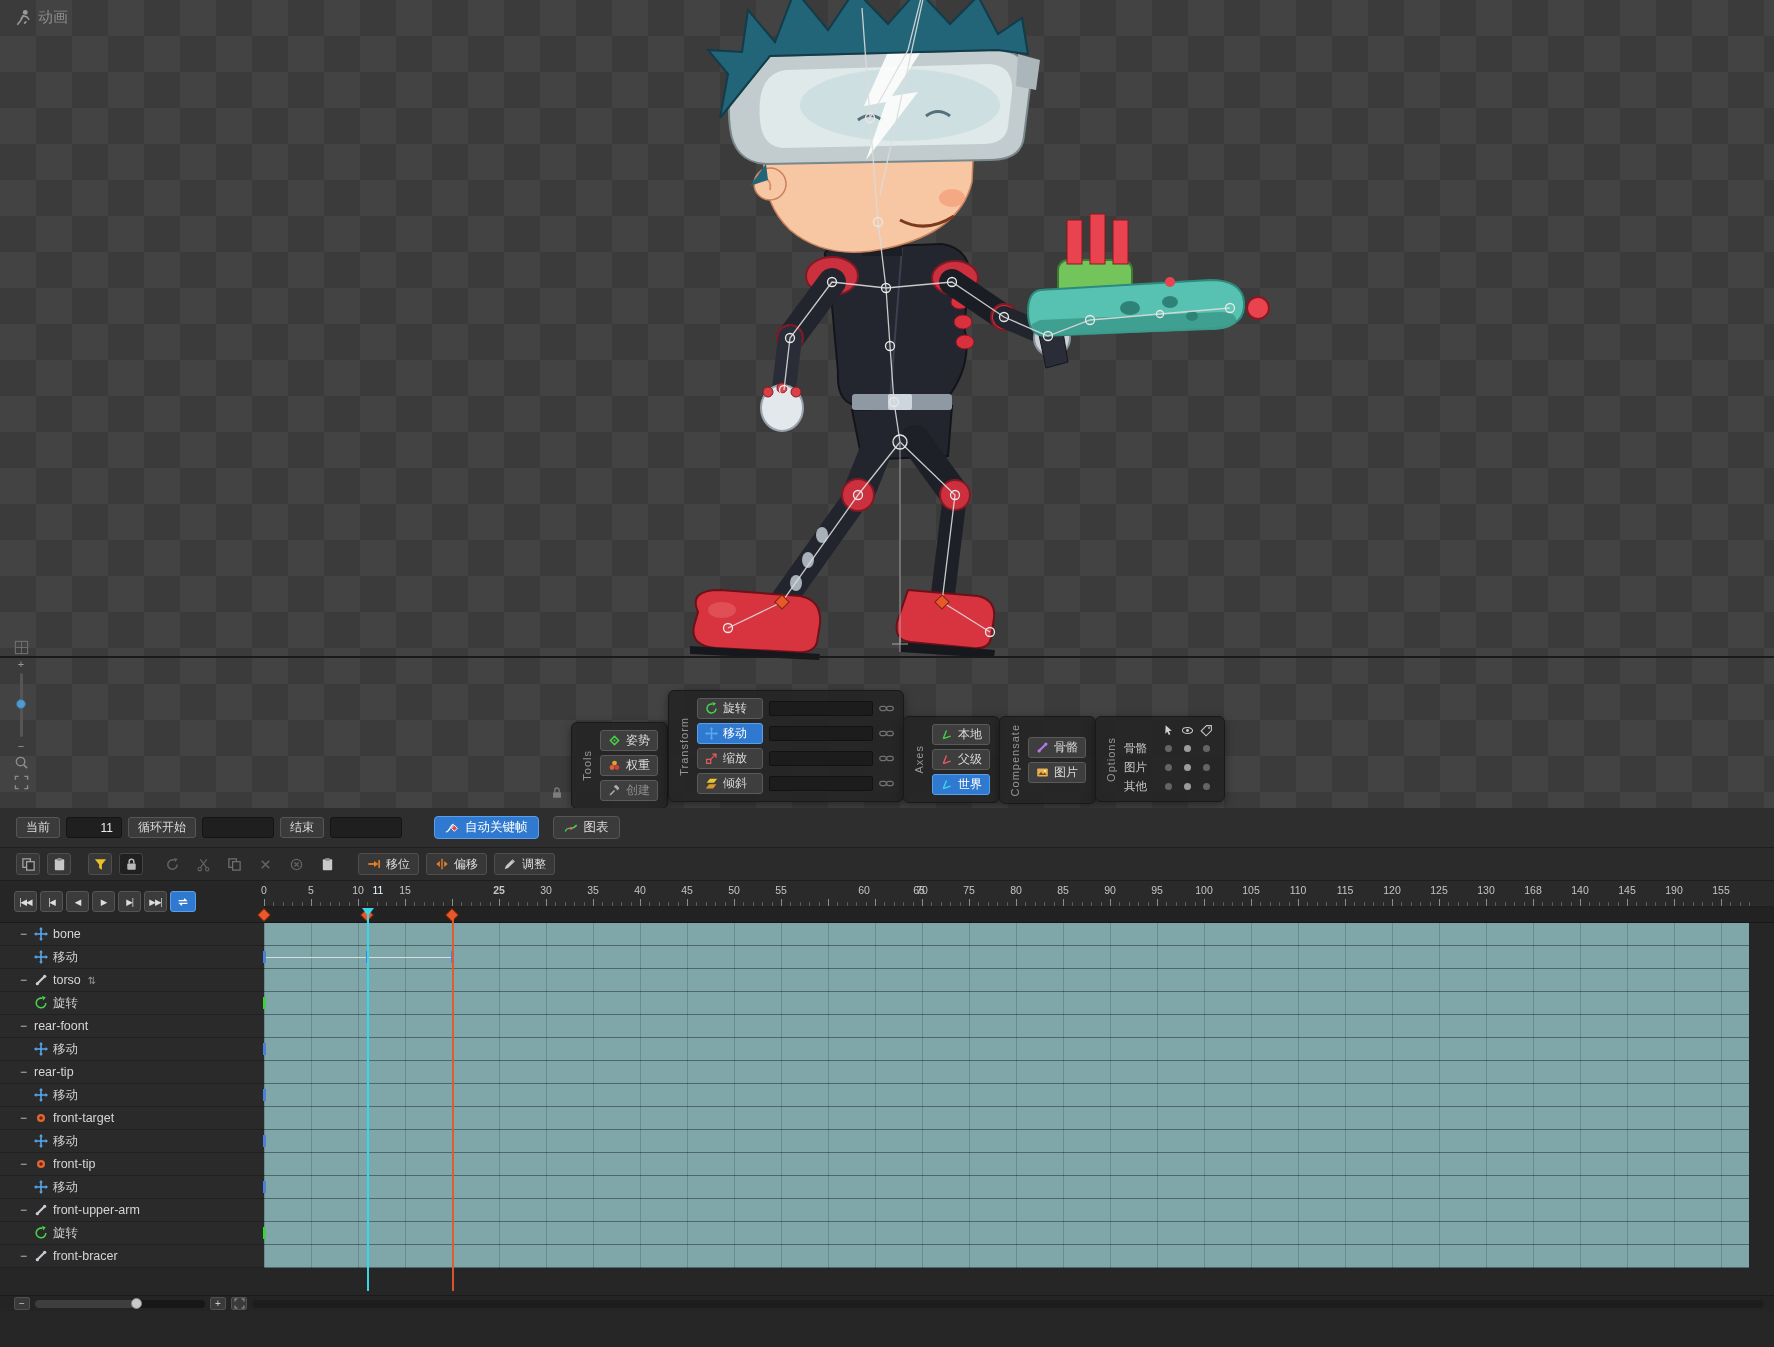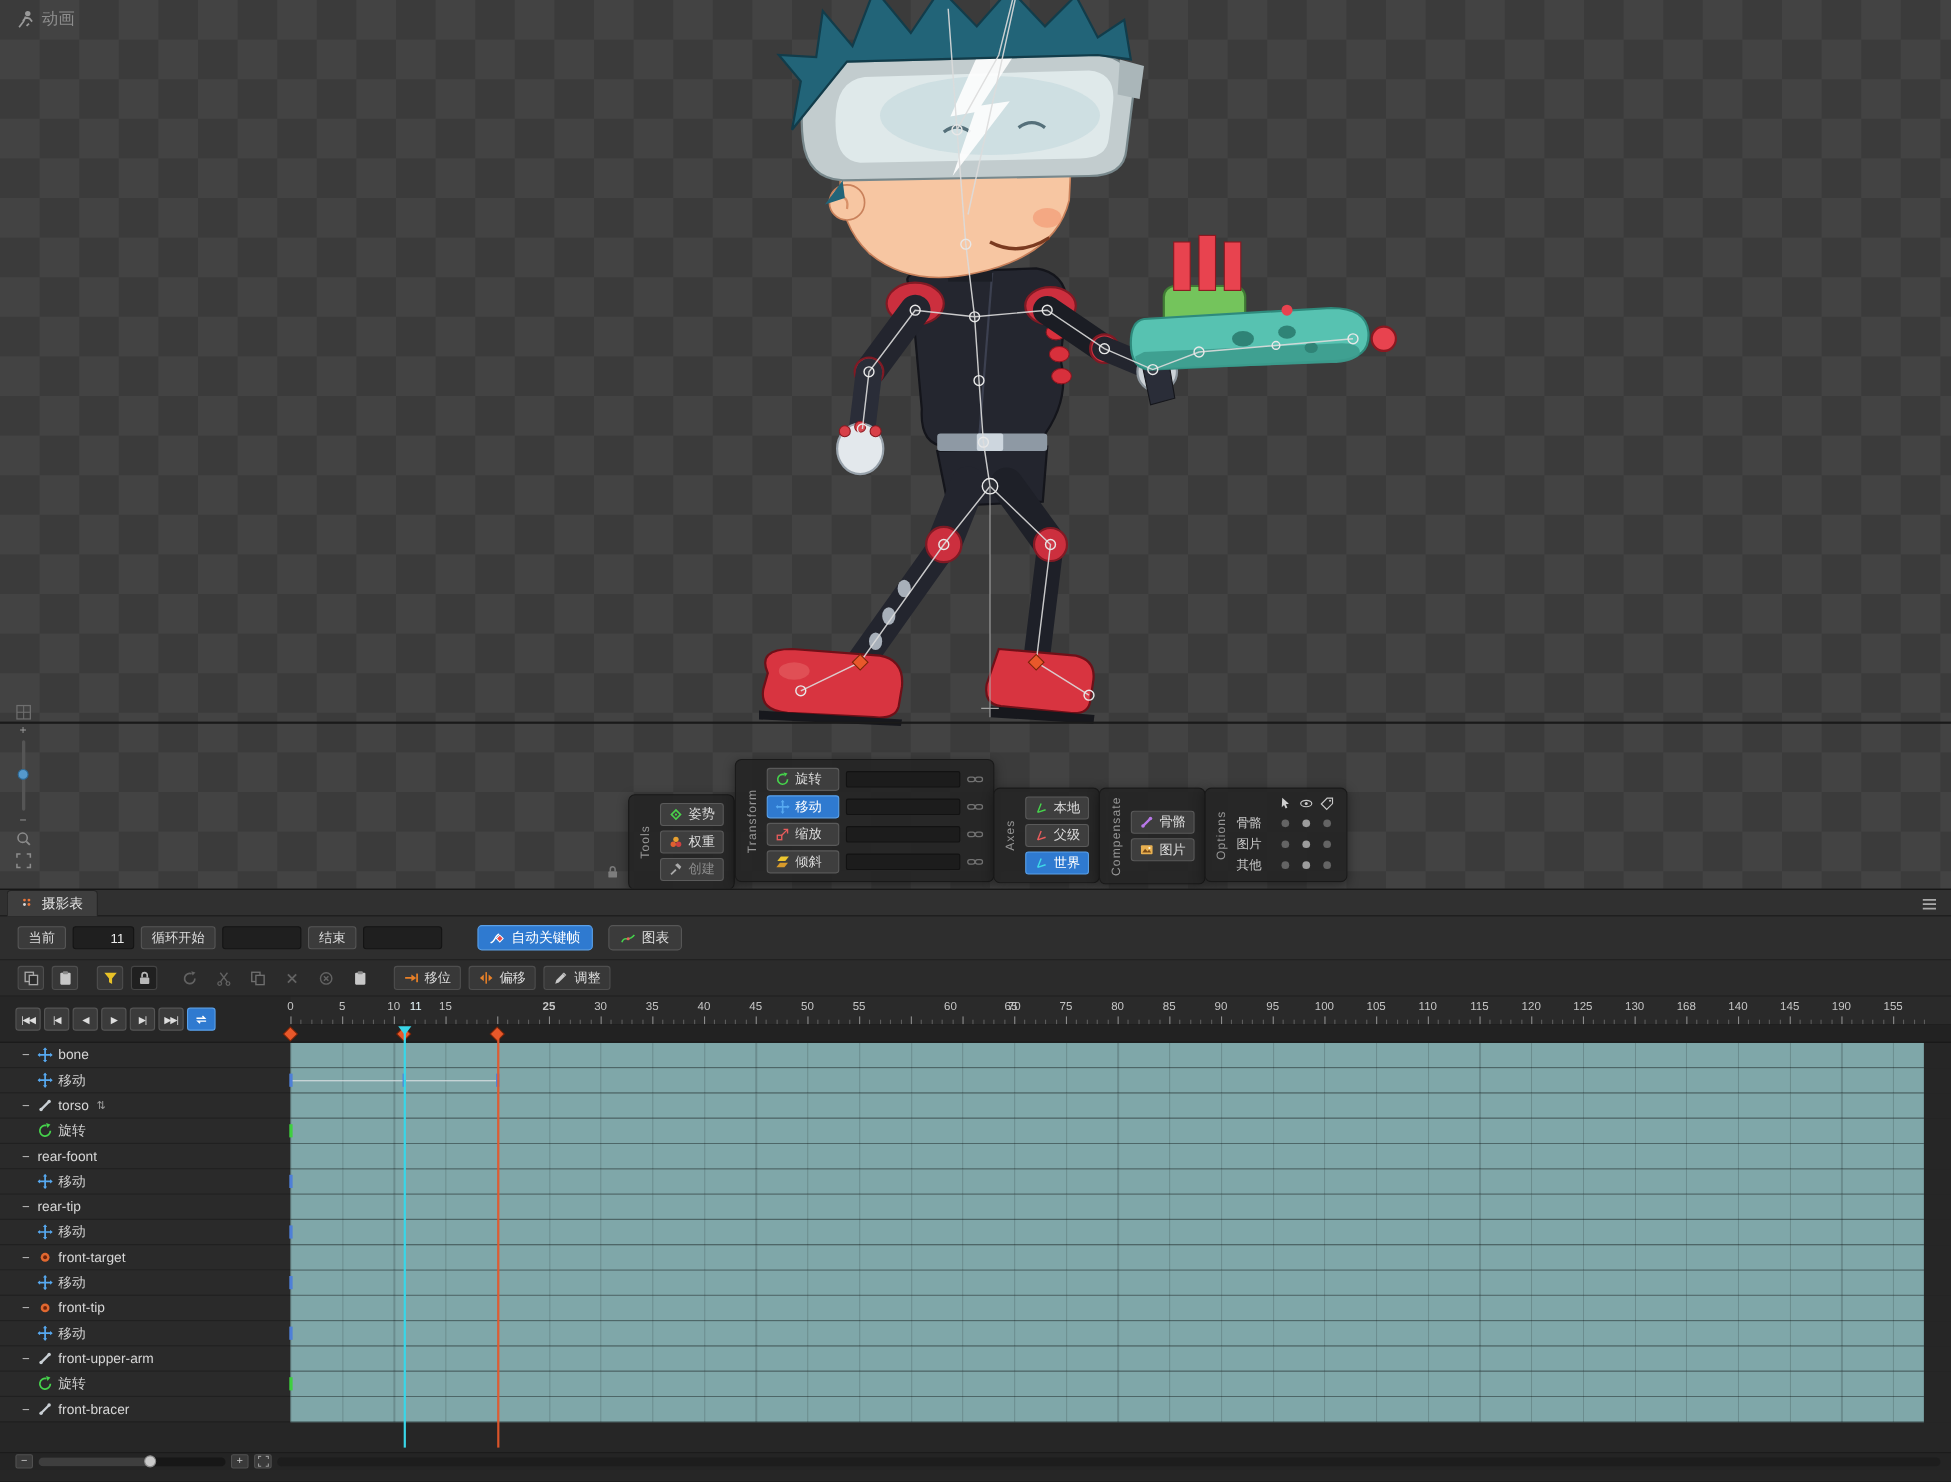--- a/index.html
+++ b/index.html
@@ -473,38 +473,20 @@
           <i class="dot d3"></i>
         <span class="olabel">其他</span>
         <i class="dot d1"></i>
           <i class="dot d2"></i>
           <i class="dot d3"></i>
       </div>
     </div>
   </div>
 
   <div class="ds">
-    <div class="ds-header">
-      <div class="ds-tab">
-        <span class="ic">
-            <svg viewBox="0 0 16 16">
-              <circle cx="4" cy="4" r="1.6" fill="#e8743a"></circle>
-              <circle cx="9" cy="4" r="1.6" fill="#e8743a"></circle>
-              <circle cx="4" cy="9" r="1.6" fill="#d8d8d8"></circle>
-              <circle cx="9" cy="9" r="1.6" fill="#e8743a"></circle>
-            </svg>
-          </span>
-        <span>摄影表</span>
-      </div>
-      <span class="hamb">
-          <svg viewBox="0 0 16 16">
-            <path d="M2 4h12M2 8h12M2 12h12" stroke="#aaa" stroke-width="1.6"></path>
-          </svg>
-        </span>
-    </div>
 
     <div class="ds-controls">
       <span class="lbtn">当前</span>
       <span class="field w56">11</span>
       <span class="lbtn">循环开始</span>
       <span class="field w72"></span>
       <span class="lbtn">结束</span>
       <span class="field w72"></span>
       <button class="bluebtn">
           <span class="ic">

